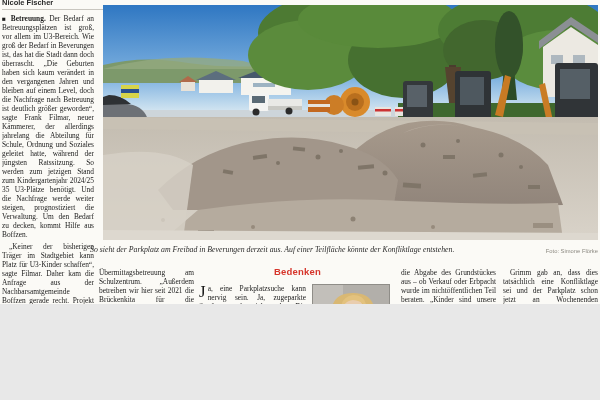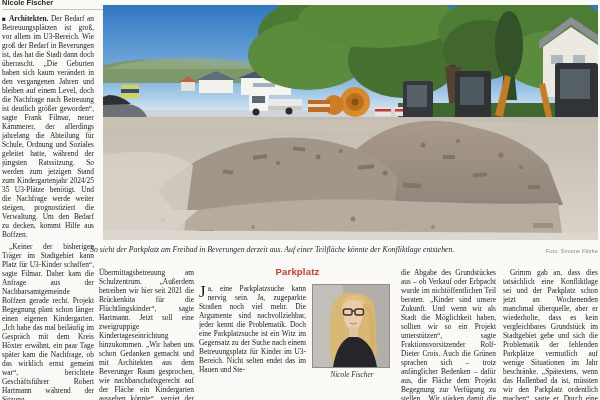--- a/index.html
+++ b/index.html
@@ -1,17 +1,17 @@
 <!DOCTYPE html>
 <html lang="de"><head>
 <meta charset="utf-8">
 <style>
   html,body{margin:0;padding:0;}
   body{background:#e8e8e8;font-family:"Liberation Serif",serif;}
-  .page{position:relative;width:600px;height:400px;background:#fbfaf6;overflow:hidden;color:#1c1c1c;}
+  .page{position:relative;width:600px;height:304px;background:#fbfaf6;overflow:hidden;color:#1c1c1c;}
   .byline-top{position:absolute;left:2px;top:-2px;width:120px;font-family:"Liberation Sans",sans-serif;
     font-size:7.5px;font-weight:bold;color:#2a2a2a;border-bottom:1px solid #c9c6bf;padding-bottom:2px;}
   .col{position:absolute;overflow:hidden;text-align:justify;hyphens:auto;-webkit-hyphens:auto;}
   .body-text{font-size:7.4px;line-height:9px;margin:0 0 3px 0;}
   .indent{text-indent:7px;}
   .marker{font-size:6.5px;position:relative;top:-0.5px;}
   .dateline{font-weight:bold;}
   .col1{left:2px;top:14px;width:92px;height:386px;}
   .photo-wrap{position:absolute;left:103px;top:5px;width:495px;height:235px;overflow:hidden;background:#cdd5da;}
   .caption-row{position:absolute;left:90px;top:245px;width:508px;font-size:7.8px;line-height:9px;
@@ -34,21 +34,21 @@
   .pcaption{font-style:italic;font-size:7.3px;margin-top:2px;color:#2b2b2b;}
 </style>
 </head>
 <body>
 
 <div class="page">
 
   <div class="byline-top">Nicole Fischer</div>
 
   <div class="col col1">
-    <p class="body-text"><span class="marker">■</span>&nbsp;<span class="dateline">Architekten.</span>
+    <p class="body-text"><span class="marker">■</span>&nbsp;<span class="dateline">Betreuung.</span>
       <span>Der Bedarf an Betreuungsplätzen ist groß, vor allem im U3-Bereich. Wie groß der Bedarf in Beverungen ist, das hat die Stadt dann doch überrascht. „Die Geburten haben sich kaum verändert in den vergangenen Jahren und bleiben auf einem Level, doch die Nachfrage nach Betreuung ist deutlich größer geworden“, sagte Frank Filmar, neuer Kämmerer, der allerdings jahrelang die Abteilung für Schule, Ordnung und Soziales geleitet hatte, während der jüngsten Ratssitzung. So werden zum jetzigen Stand zum Kindergartenjahr 2024/25 35 U3-Plätze benötigt. Und die Nachfrage werde weiter steigen, prognostiziert die Verwaltung. Um den Bedarf zu decken, kommt Hilfe aus Boffzen.</span></p>
     <p class="body-text indent">„Keiner der bisherigen Träger im Stadtgebiet kann Platz für U3-Kinder schaffen“, sagte Filmar. Daher kam die Anfrage aus der Nachbarsamtgemeinde Boffzen gerade recht. Projekt Begegnung plant schon länger einen eigenen Kindergarten. „Ich habe das mal beiläufig im Gespräch mit dem Kreis Höxter erwähnt, ein paar Tage später kam die Nachfrage, ob das wirklich ernst gemeint war“, berichtete Geschäftsführer Robert Hartmann während der Sitzung.</p>
 
   </div>
 
   <div class="photo-wrap">
     <svg width="495" height="235" viewBox="0 0 495 235">
       <defs>
         <linearGradient id="sky" x1="0" y1="0" x2="0" y2="1">
           <stop offset="0" stop-color="#2f77c2"></stop>
@@ -192,21 +192,21 @@
   <div class="caption-row">
     <span class="credit">Foto: Simone Flörke</span>
     <span>So sieht der Parkplatz am Freibad in Beverungen derzeit aus. Auf einer Teilfläche könnte der Konfliktlage entstehen.</span>
   </div>
 
   <div class="col col2">
     <p class="body-text">Übermittagsbetreuung am Schulzentrum. „Außerdem betreiben wir hier seit 2021 die Brückenkita für die Flüchtlingskinder“, sagte Hartmann. Jetzt soll eine zweigruppige Kindertageseinrichtung hinzukommen. „Wir haben uns schon Gedanken gemacht und mit Architekten aus dem Beverunger Raum gesprochen, wie nachbarschaftsgerecht auf der Fläche ein Kindergarten aussehen könnte“, verriet der Geschäftsführer.</p>
   </div>
 
   <div class="kommentar">
-    <div class="kicker" id="kicker" style="color: rgb(214, 53, 43);">Parkplatz</div>
+    <div class="kicker" id="kicker" style="color: rgb(214, 53, 43);">Bedenken</div>
     <div class="krow">
       <div class="kcol">
         <span class="dropcap">J</span><span>a, eine Parkplatzsuche kann nervig sein. Ja, zugeparkte Straßen noch viel mehr. Die Argumente sind nachvollziehbar, jeder kennt die Problematik. Doch eine Parkplatzsuche ist ein Witz im Gegensatz zu der Suche nach einem Betreuungsplatz für Kinder im U3-Bereich. Nicht selten endet das im Hauen und Ste-</span>
       </div>
       <div class="portrait">
         <svg width="76" height="82" viewBox="0 0 76 82">
           <rect x="0" y="0" width="76" height="82" fill="#b2afaa"></rect>
           <rect x="0" y="0" width="30" height="82" fill="#c2bfba"></rect>
 
           <path d="M18,30 Q18,8 40,8 Q62,8 62,30 L64,70 Q58,78 48,80 L20,80 Q14,60 18,30 Z" fill="#d9b873"></path>

